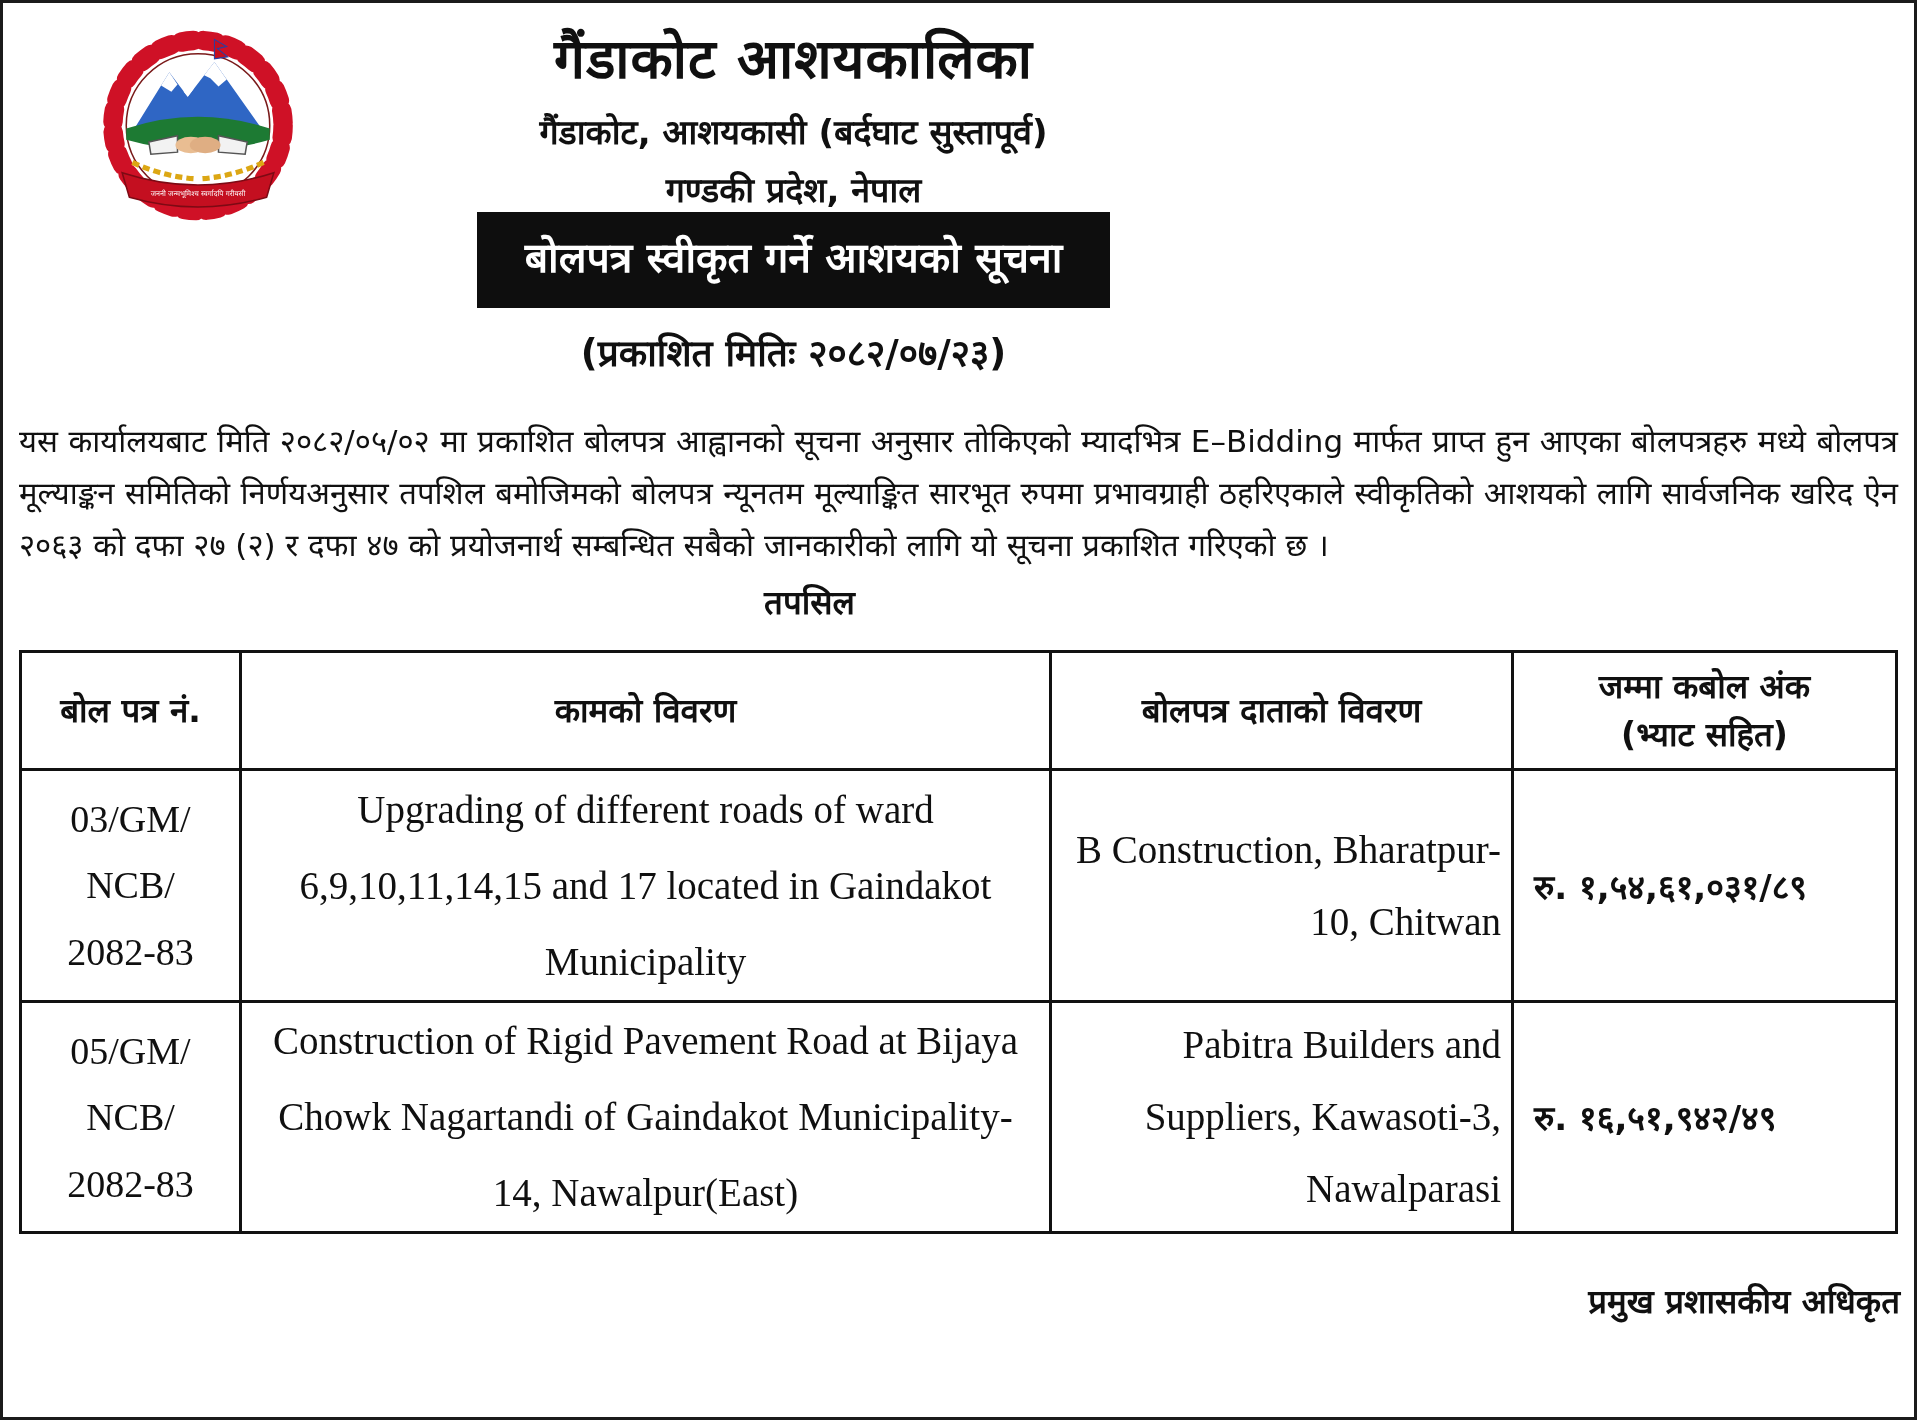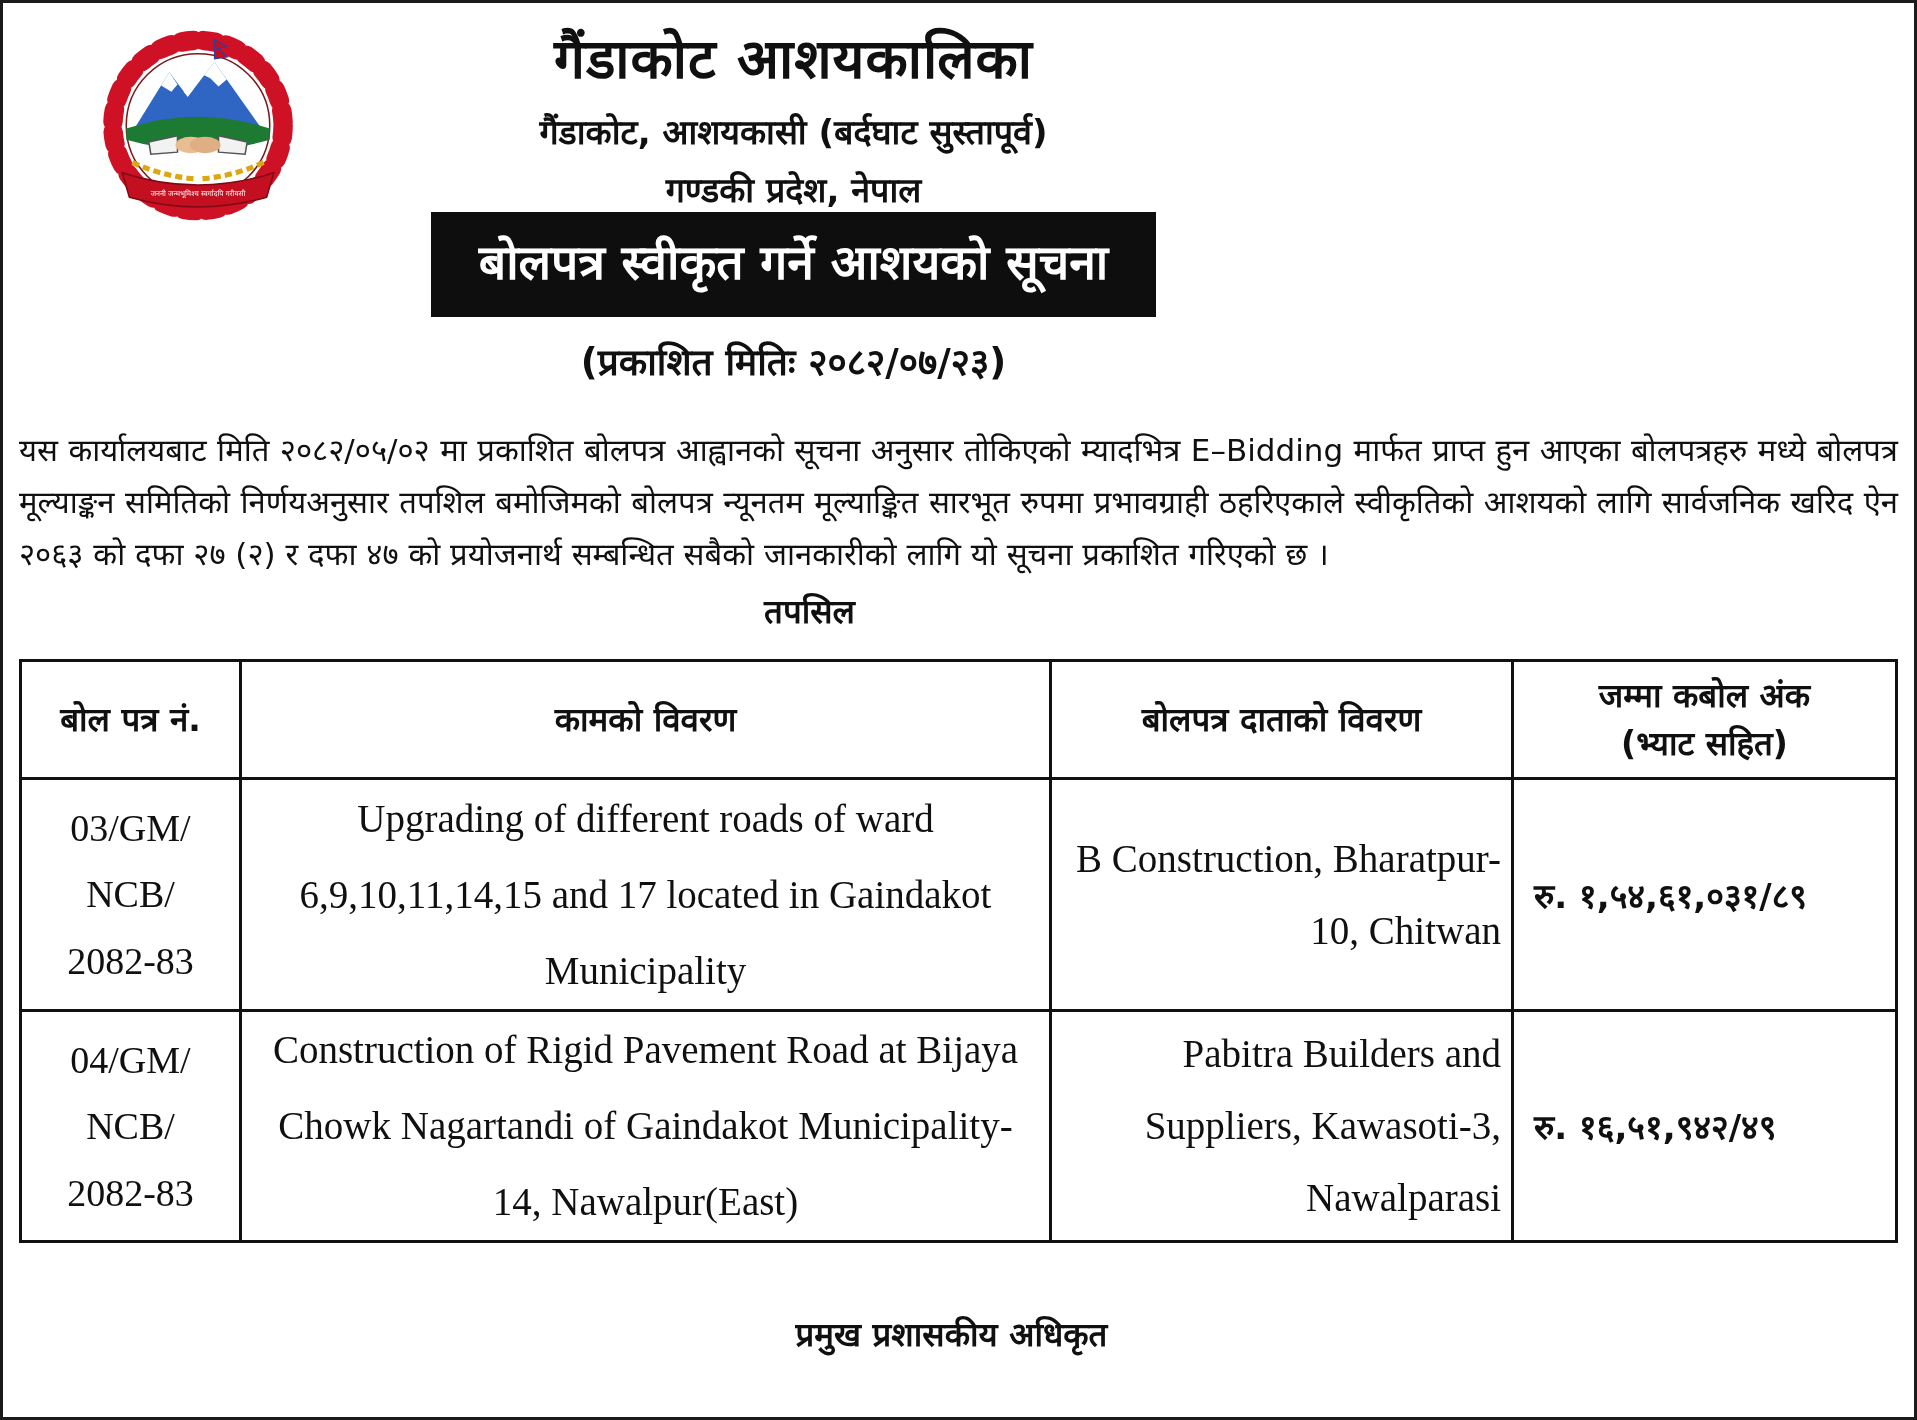--- a/index.html
+++ b/index.html
@@ -21,21 +21,21 @@
     padding-top:16px;
     padding-right:330px;          
     text-align:center;
   }
   .org-name   { font-size:55px; font-weight:bold; letter-spacing:1px; margin-bottom:14px; }
   .addr-line  { font-size:34px; font-weight:bold; margin-bottom:12px; }
   .prov-line  { font-size:34px; font-weight:bold; }
   .banner {
     display:inline-block;
     background:#0e0e0e; color:#ffffff;
-    font-size:48px; font-weight:bold;
+    font-size:41px; font-weight:bold;
     padding:16px 48px 24px;
     margin-bottom:18px;
   }
   .pub-date  { font-size:37px; font-weight:bold; }
   .body-par {
     margin:38px 16px 0;
     font-size:31px; line-height:1.68;
     text-align:justify;
     font-weight:500;
   }
@@ -75,23 +75,23 @@
     font-size:39px; line-height:1.85;
     padding:0 10px;
   }
   td.c-amount {
     text-align:left;
     font-size:34px; font-weight:bold;
     padding-left:20px;
     white-space:nowrap;
   }
   .signature {
-    margin-top:68px;
+    margin-top:44px;
     padding-right:14px;
-    text-align:center;
+    text-align:right;
     font-size:33px; font-weight:bold;
   }
 </style>
 </head>
 <body>
 
 <div class="page">
 
   <div class="logo">
     <svg viewBox="0 0 200 200" width="210" height="205">
@@ -157,21 +157,21 @@
           <div>03/GM/</div>
           <div>NCB/</div>
           <div>2082-83</div>
         </td>
         <td class="c-work">Upgrading of different roads of ward 6,9,10,11,14,15 and 17 located in Gaindakot Municipality</td>
         <td class="c-bidder">B Construction, Bharatpur-10, Chitwan</td>
         <td class="c-amount">रु. १,५४,६१,०३१/८९</td>
       </tr>
       <tr class="r2">
         <td class="c-bid">
-          <div>04/GM/</div>
+          <div>05/GM/</div>
           <div>NCB/</div>
           <div>2082-83</div>
         </td>
         <td class="c-work">Construction of Rigid Pavement Road at Bijaya Chowk Nagartandi of Gaindakot Municipality-14, Nawalpur(East)</td>
         <td class="c-bidder">Pabitra Builders and Suppliers, Kawasoti-3, Nawalparasi</td>
         <td class="c-amount">रु. १६,५१,९४२/४९</td>
       </tr>
     </tbody>
   </table>
 

